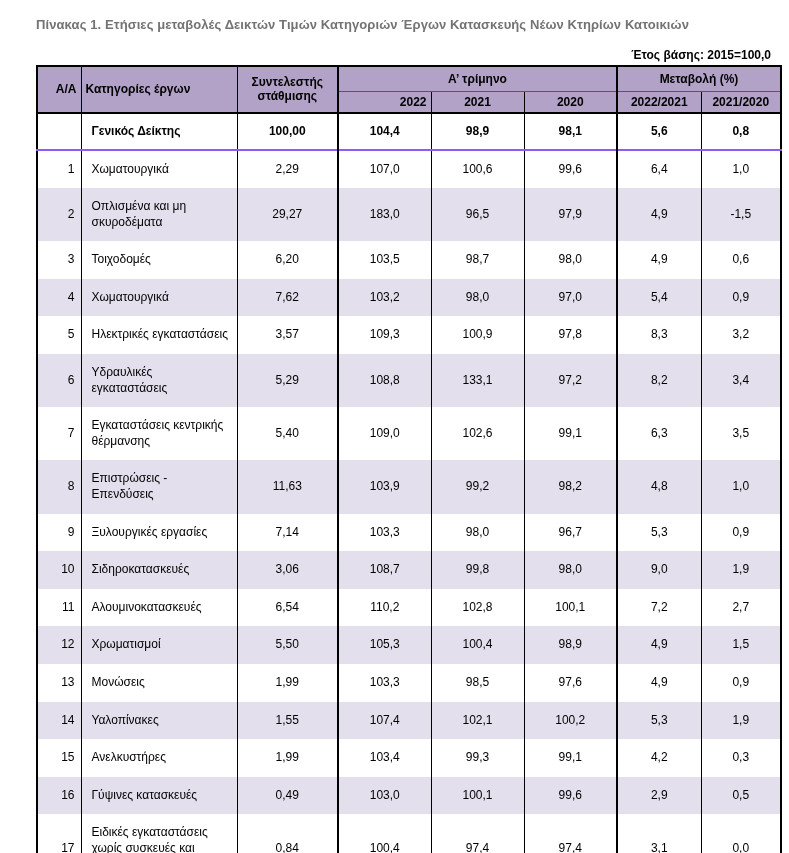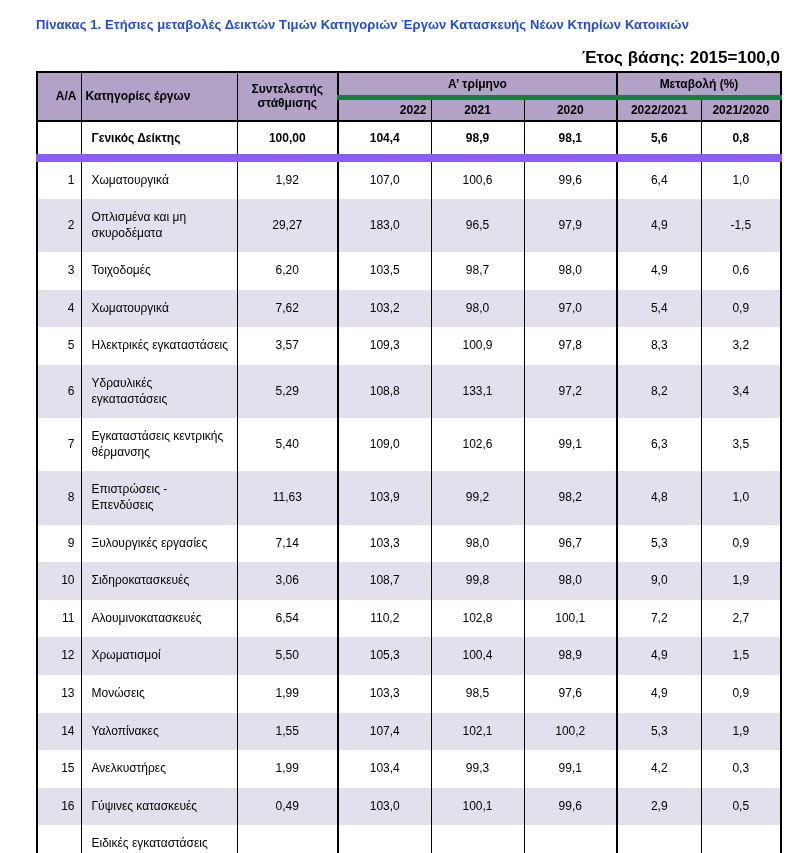--- a/index.html
+++ b/index.html
@@ -10,27 +10,27 @@
     height: 853px;
     background: #ffffff;
     font-family: "Liberation Sans", "DejaVu Sans", sans-serif;
     color: #000;
     overflow: hidden;
   }
   .title {
     margin: 17px 36px 0 36px;
     font-size: 13px;
     font-weight: bold;
-    color: #1d4ed8;
+    color: #737373;
     letter-spacing: 0.1px;
   }
   .base-year {
-    margin: 16px 9px 3px 0;
+    margin: 16px 18px 3px 0;
     text-align: right;
-    font-size: 17px;
+    font-size: 12px;
     font-weight: bold;
   }
   table.idx {
     border-collapse: collapse;
     table-layout: fixed;
     margin-left: 36px;
     width: 744px;
     border: 2px solid #000;
     border-bottom: 3px solid #000;
     font-size: 12px;
@@ -48,25 +48,25 @@
 
   thead th {
     background: #B3A2C7;
     font-weight: bold;
     text-align: center;
     vertical-align: middle;
     padding: 3px 4px;
   }
   thead { border-bottom: 2px solid #000; }
   tr.group-row th { height: 25px; }
-  tr.group-row th.span-head { border-bottom: 5px solid #15803d; }
+  tr.group-row th.span-head { border-bottom: 1px solid #15803d; }
   tr.years-row th { height: 20px; }
   th.h-cat { text-align: left; }
 
-  tbody.general-body { border-bottom: 8px solid #8b5cf6; }
+  tbody.general-body { border-bottom: 2px solid #8b5cf6; }
   tbody.general-body td {
     font-weight: bold;
     height: 37px;
     background: #fff;
   }
   tbody.data-body td {
     padding: 11px 6px;
     line-height: 1.3;
     background: #fff;
     vertical-align: middle;
@@ -118,21 +118,21 @@
         <td>98,9</td>
         <td>98,1</td>
         <td class="b-thick">5,6</td>
         <td>0,8</td>
       </tr>
     </tbody>
     <tbody class="data-body">
       <tr>
           <td>1</td>
           <td class="cat">Χωματουργικά</td>
-          <td>1,92</td>
+          <td>2,29</td>
           <td class="b-thick">107,0</td>
           <td>100,6</td>
           <td>99,6</td>
           <td class="b-thick">6,4</td>
           <td>1,0</td>
         </tr>
       <tr>
           <td>2</td>
           <td class="cat">Οπλισμένα και μη σκυροδέματα</td>
           <td>29,27</td>

